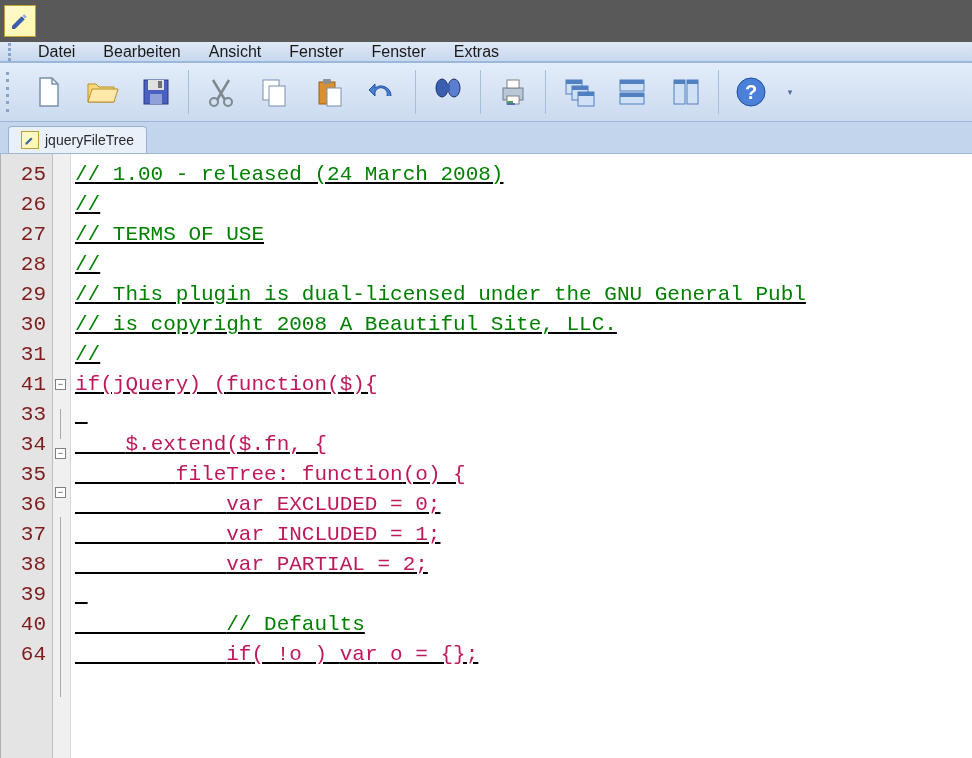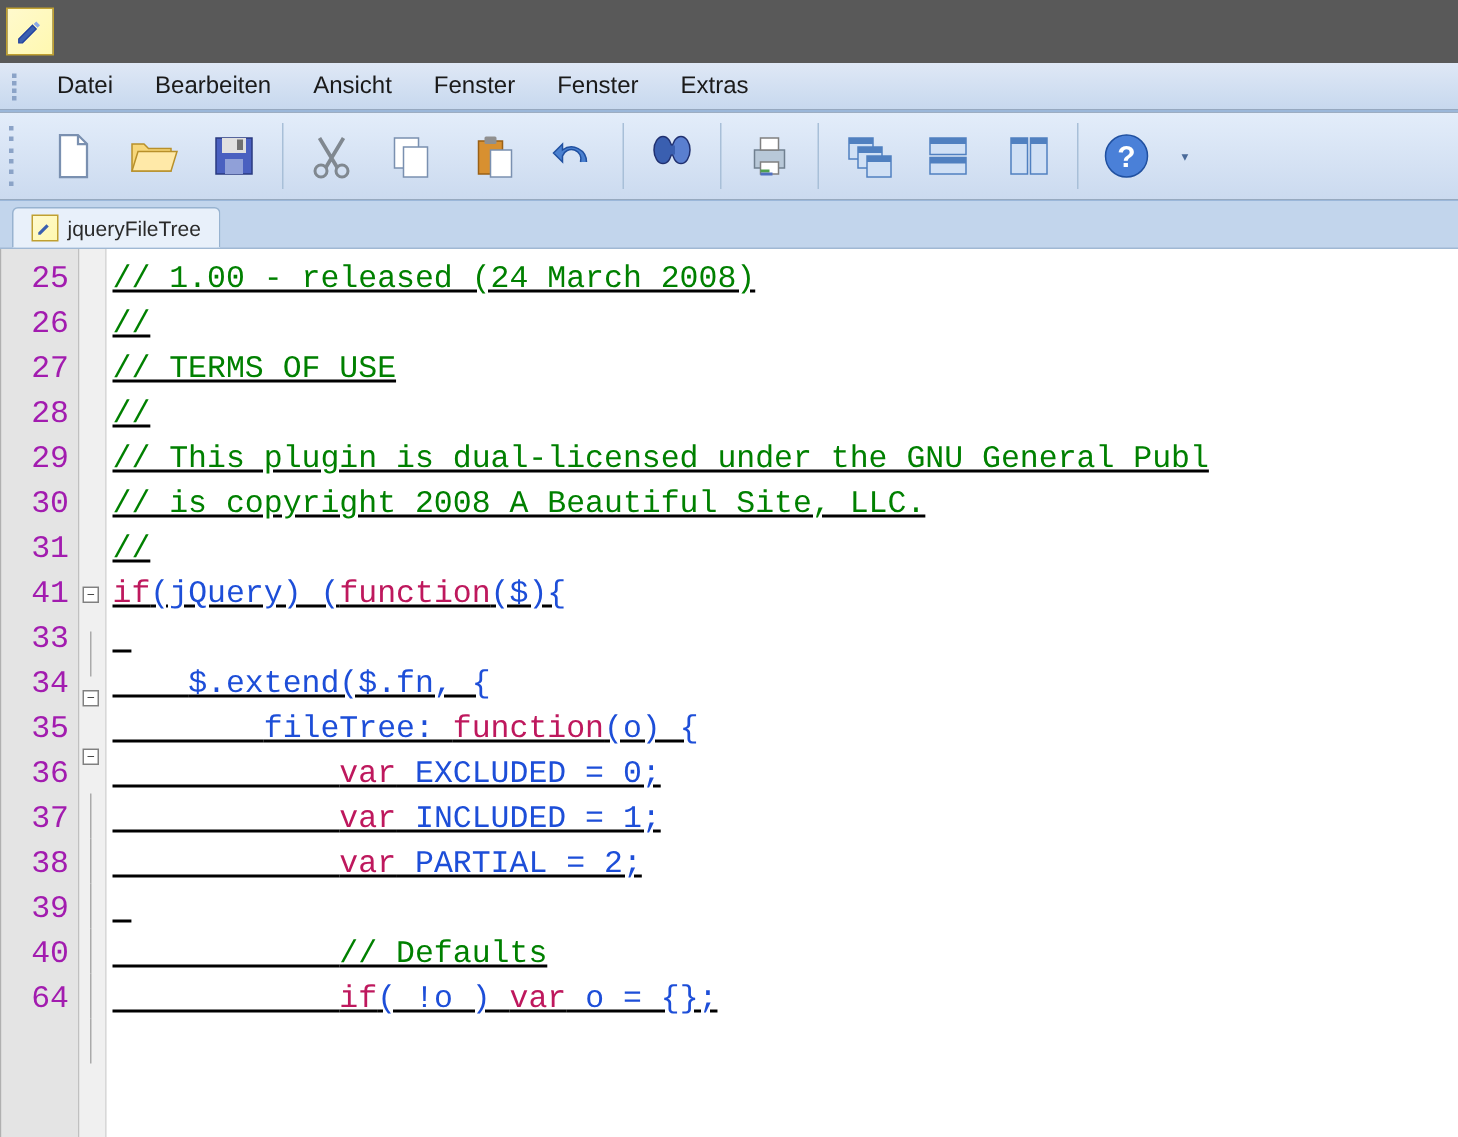--- a/index.html
+++ b/index.html
@@ -29,21 +29,21 @@
       align-items: center;
       justify-content: center;
     }
     .app-icon svg { width: 20px; height: 20px; }
     .menubar {
       background: linear-gradient(#dfe8f6, #c7d8ee);
       border-bottom: 1px solid #9bb7d9;
       display: flex;
       padding: 2px 8px;
       align-items: center;
-      height: 32px;
+      height: 20px;
     }
     .menu-grip {
       width: 6px;
       height: 20px;
       margin-right: 10px;
       display: flex;
       flex-direction: column;
       justify-content: space-around;
     }
     .menu-grip span {
@@ -129,21 +129,21 @@
       flex: 1;
       background: #fff;
       display: flex;
       font-family: "Consolas", "Courier New", monospace;
       font-size: 21px;
       overflow: hidden;
       border-left: 1px solid #b0b0b0;
     }
     .gutter {
       background: #e4e4e4;
-      color: #a21caf;
+      color: #7f1d1d;
       text-align: right;
       padding: 6px 6px 6px 16px;
       user-select: none;
       line-height: 30px;
       border-right: 1px solid #c0c0c0;
       min-width: 52px;
     }
     .fold {
       width: 18px;
       background: #f0f0f0;
@@ -170,21 +170,21 @@
     .code {
       flex: 1;
       padding: 6px 0 6px 4px;
       line-height: 30px;
       white-space: pre;
       color: #000;
       text-decoration: underline;
     }
     .c-comment { color: #008000; }
     .c-kw { color: #be185d; }
-    .c-text { color: #1d4ed8; }
+    .c-text { color: #be185d; }
   </style>
 </head>
 <body>
 
 <div class="titlebar">
   <div class="app-icon">
     <svg viewBox="0 0 24 24">
         <path d="M3 18 L14 7 L17 10 L6 21 L3 21 Z" fill="#3a5fb0" stroke="#2040a0"></path>
         <path d="M15 6 L18 9 L20 7 L17 4 Z" fill="#8aa8e8"></path>
       </svg>

